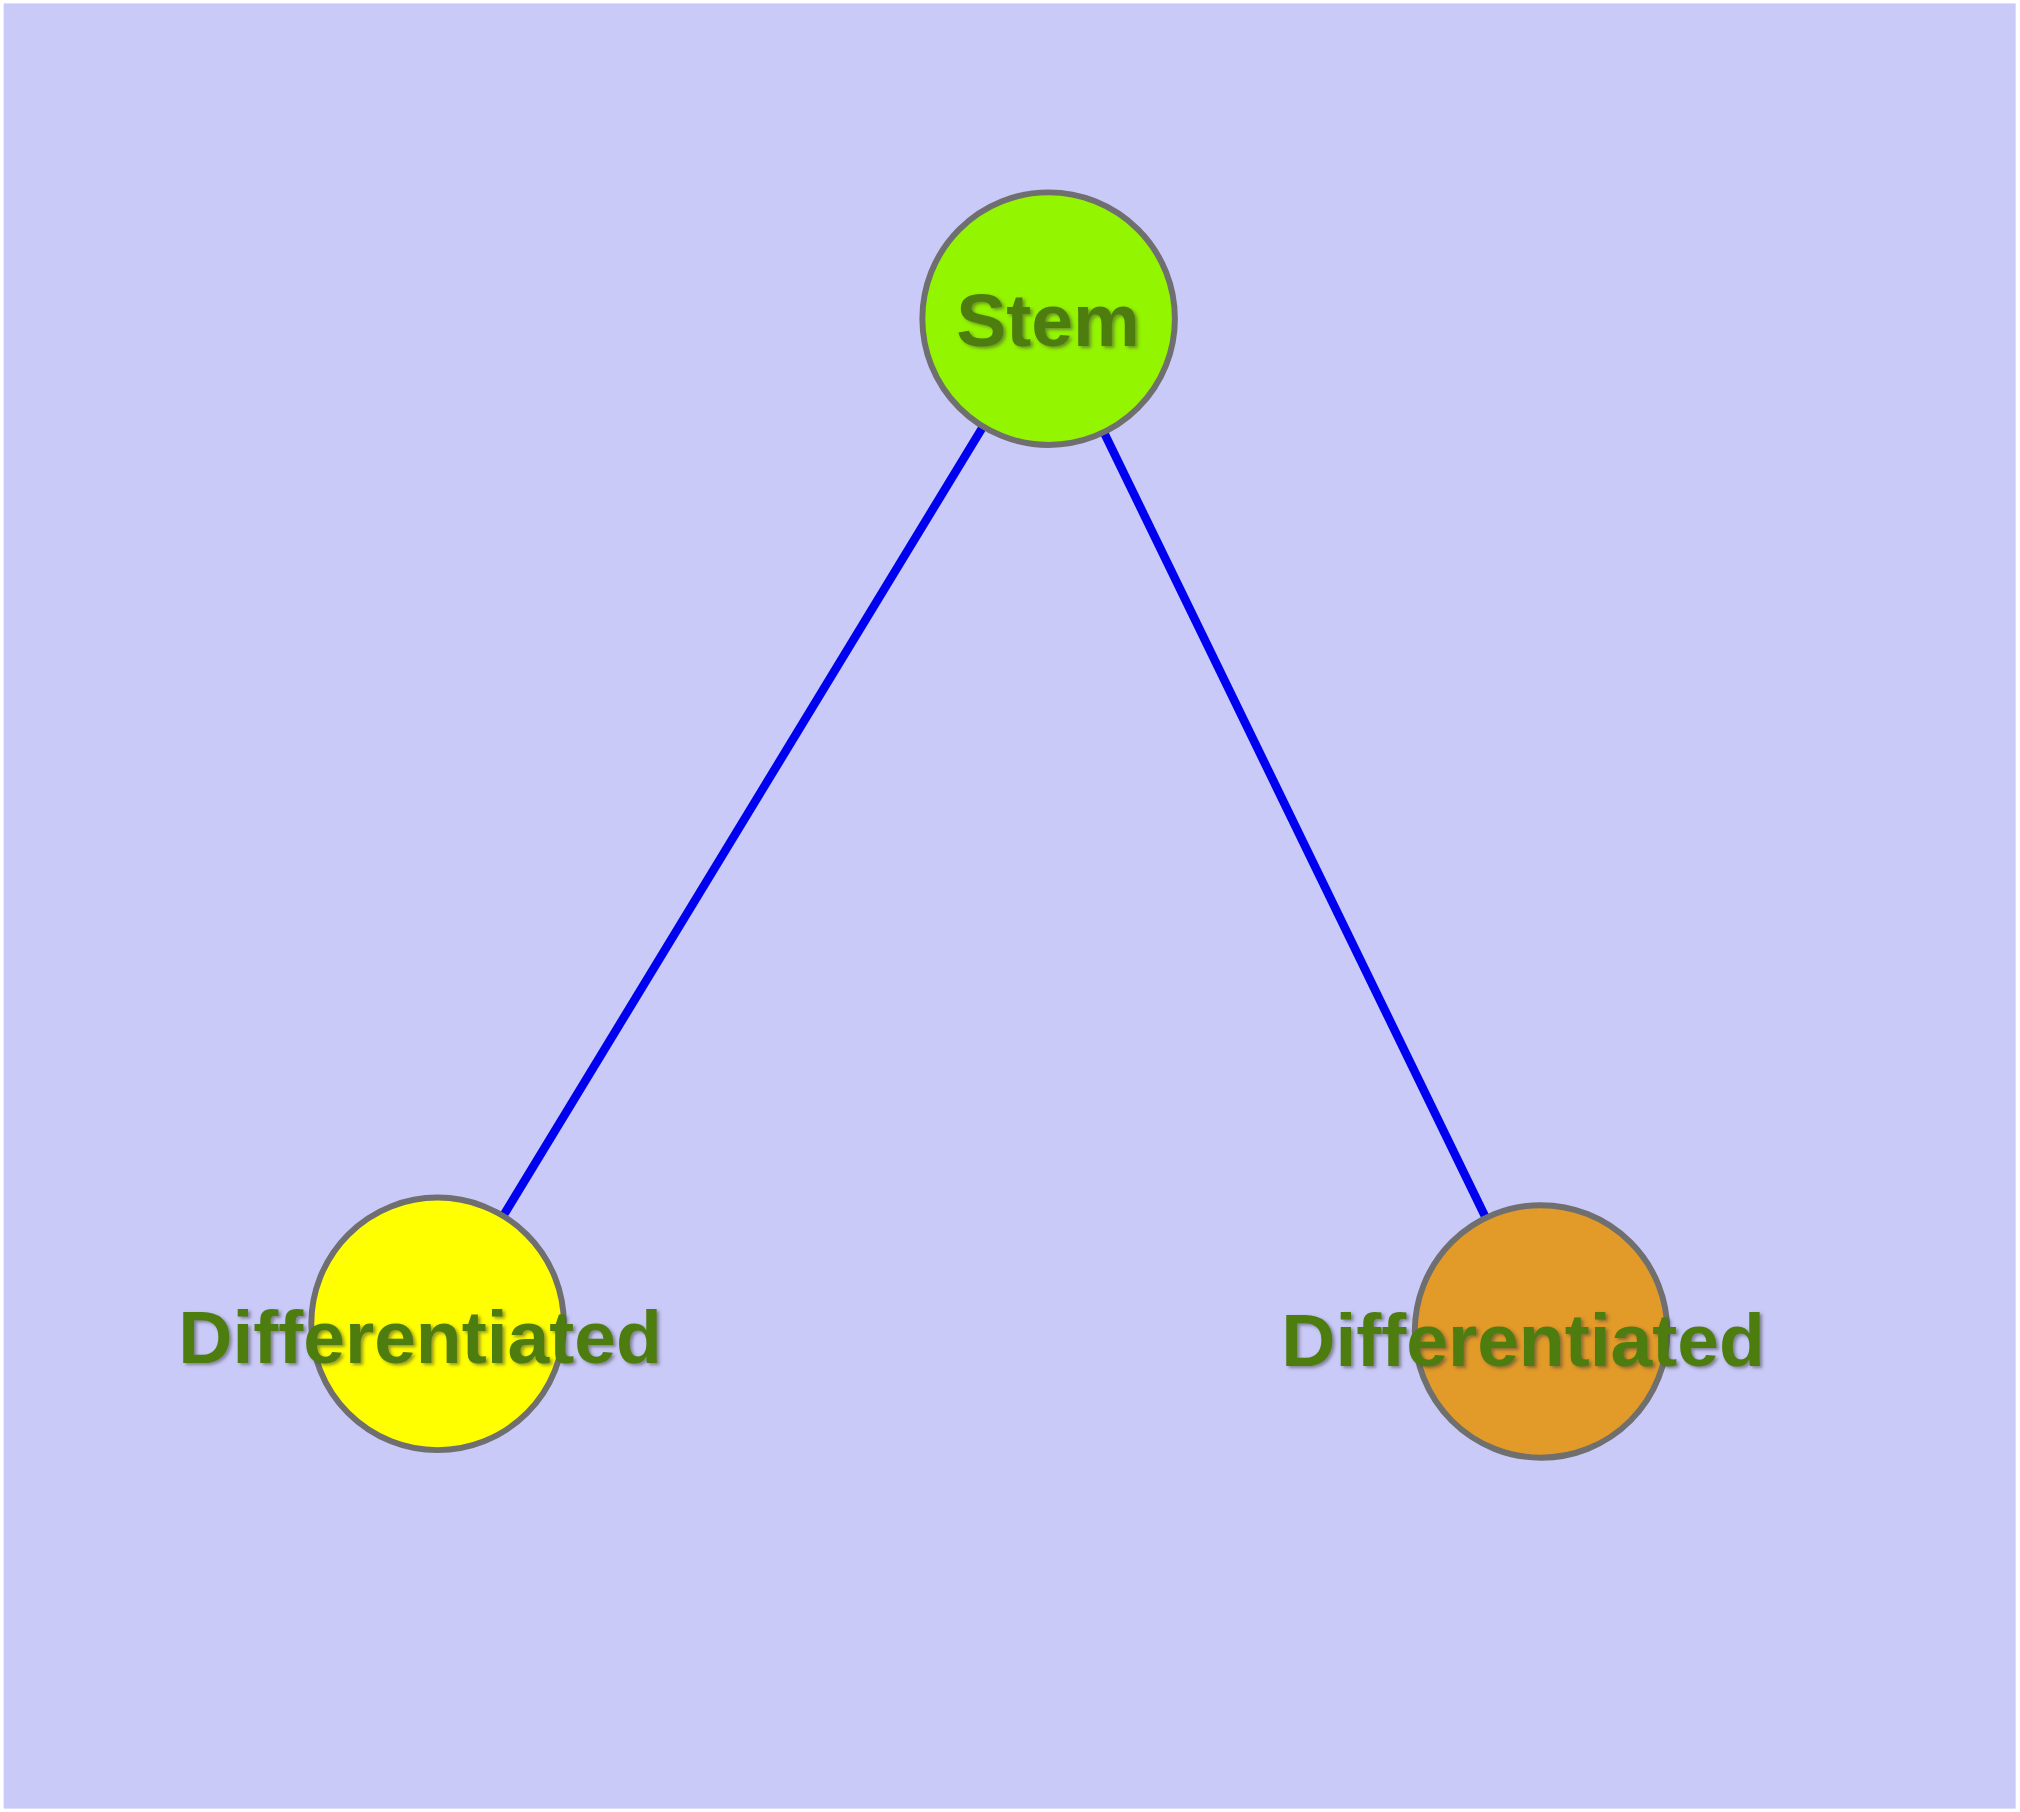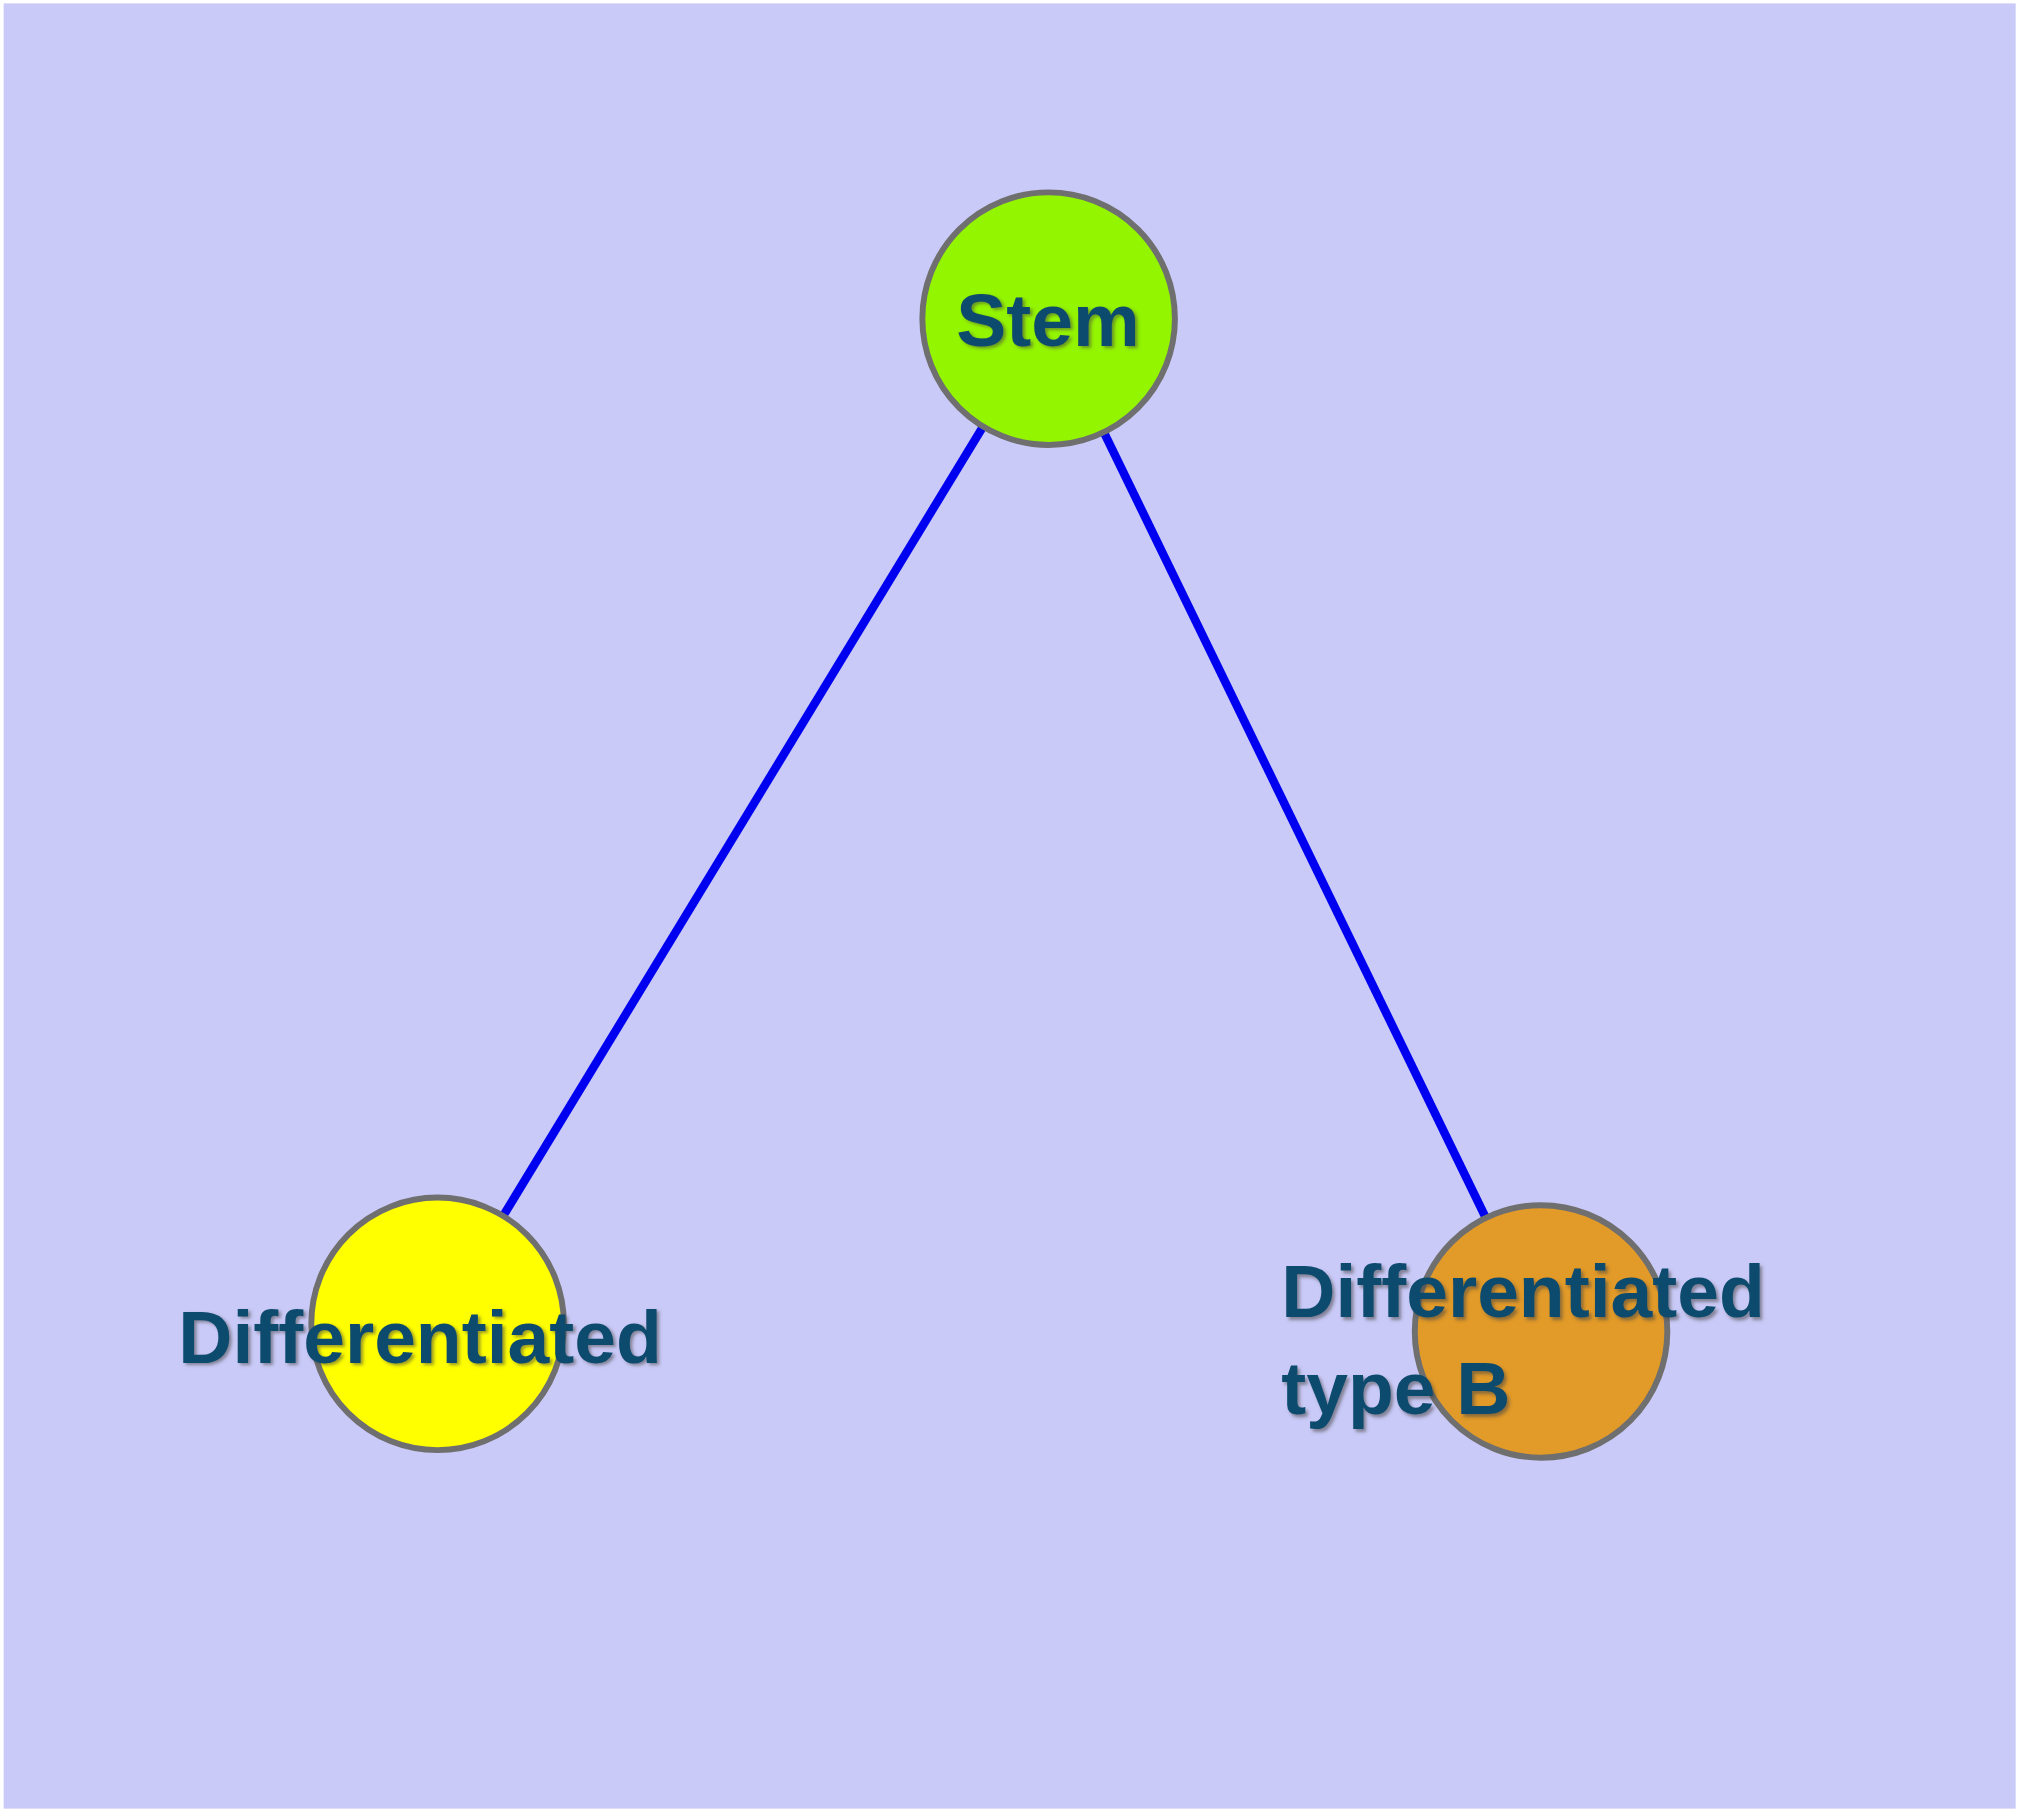--- a/index.html
+++ b/index.html
@@ -17,25 +17,25 @@
   .diagram-svg {
     position: absolute;
     left: 0;
     top: 0;
     width: 2021px;
     height: 1812px;
   }
   .node-label {
     position: absolute;
     transform: translate(-50%, -50%);
-    color: #0c4a6e;
+    color: #4d7c0f;
     font-weight: 700;
     font-size: 75px;
     line-height: 97px;
-    text-align: left;
+    text-align: center;
     white-space: nowrap;
     text-shadow: 2.5px 2.5px 3.4px rgba(70, 70, 70, 0.55);
   }
   .label-stem   { left: 1048px; top: 320px; }
   .label-type-a { left: 420px;  top: 1337px; }
   .label-type-b { left: 1523px; top: 1340px; }
 </style>
 </head>
 <body>
 
@@ -57,17 +57,16 @@
   </svg>
 
   <div class="node-label label-stem">Stem</div>
 
   <div class="node-label label-type-a">
     <div>Differentiated</div>
   </div>
 
   <div class="node-label label-type-b">
     <div>Differentiated</div>
-    <div>type B</div>
   </div>
 
 </div>
 
 
 </body></html>

